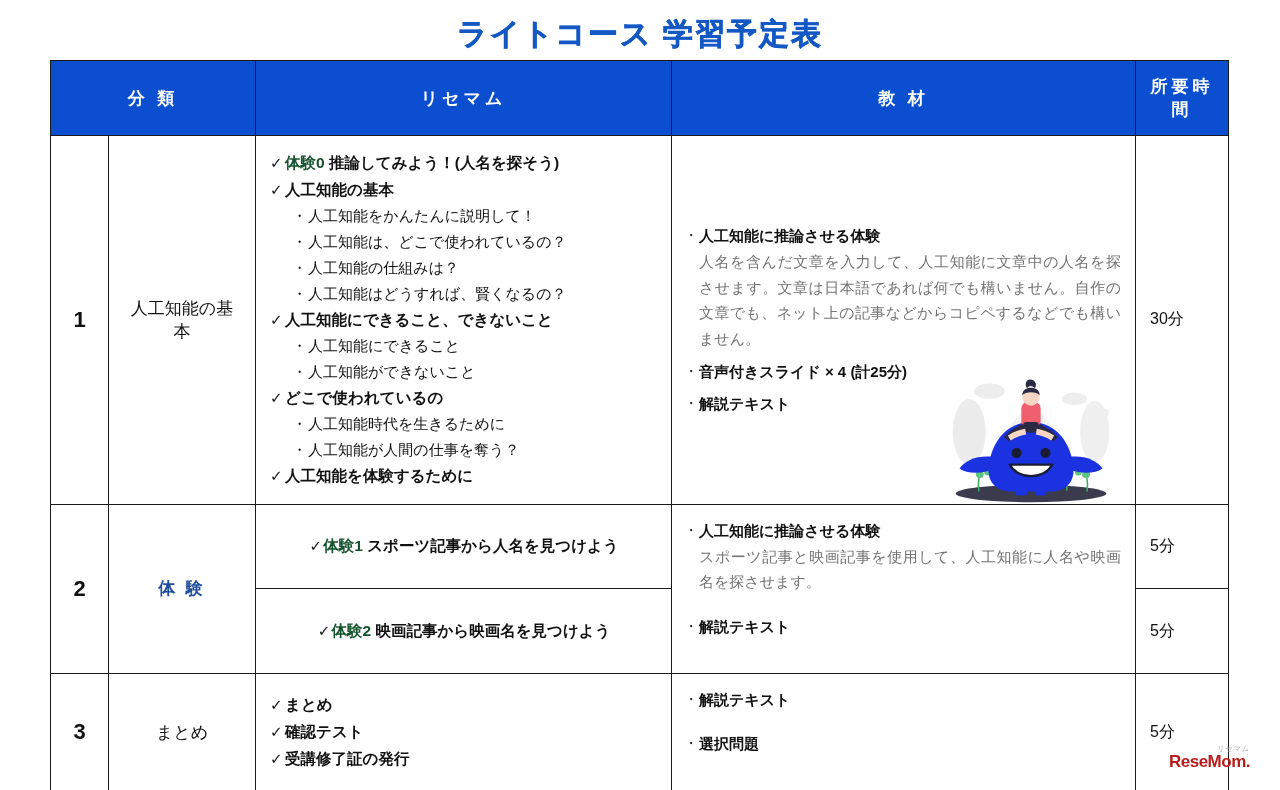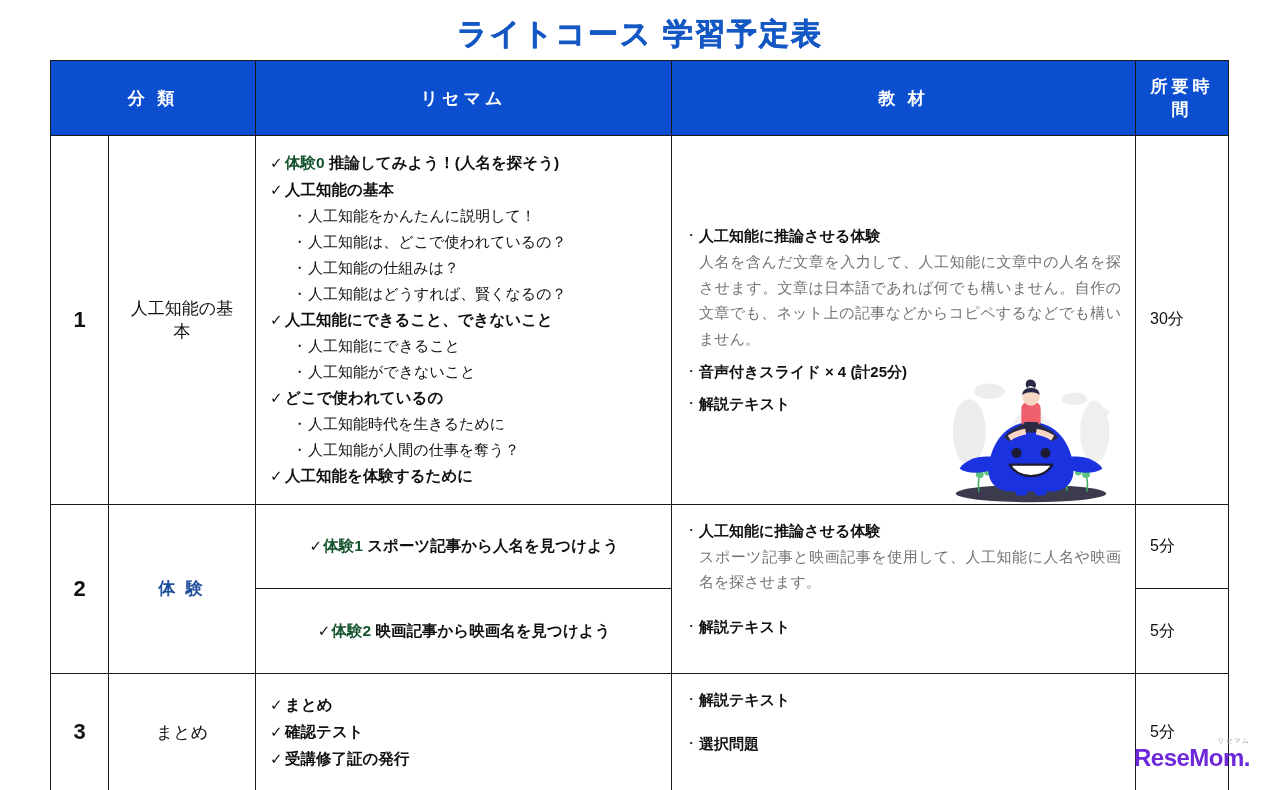--- a/index.html
+++ b/index.html
@@ -199,24 +199,24 @@
     text-align: right;
     color: #8e8e8e;
   }
   .logo .kana {
     font-size: 7px;
     letter-spacing: 1px;
     color: #a8a8a8;
     margin-bottom: -2px;
   }
   .logo .word {
-    font-size: 24px;
+    font-size: 17px;
     font-weight: bold;
     letter-spacing: -0.5px;
-    color: #6d28d9;
+    color: #b91c1c;
   }
 </style>
 </head>
 <body>
 
 <div class="page-title">ライトコース 学習予定表</div>
 
 <div class="table-wrap">
 <table class="schedule">
   <colgroup>

